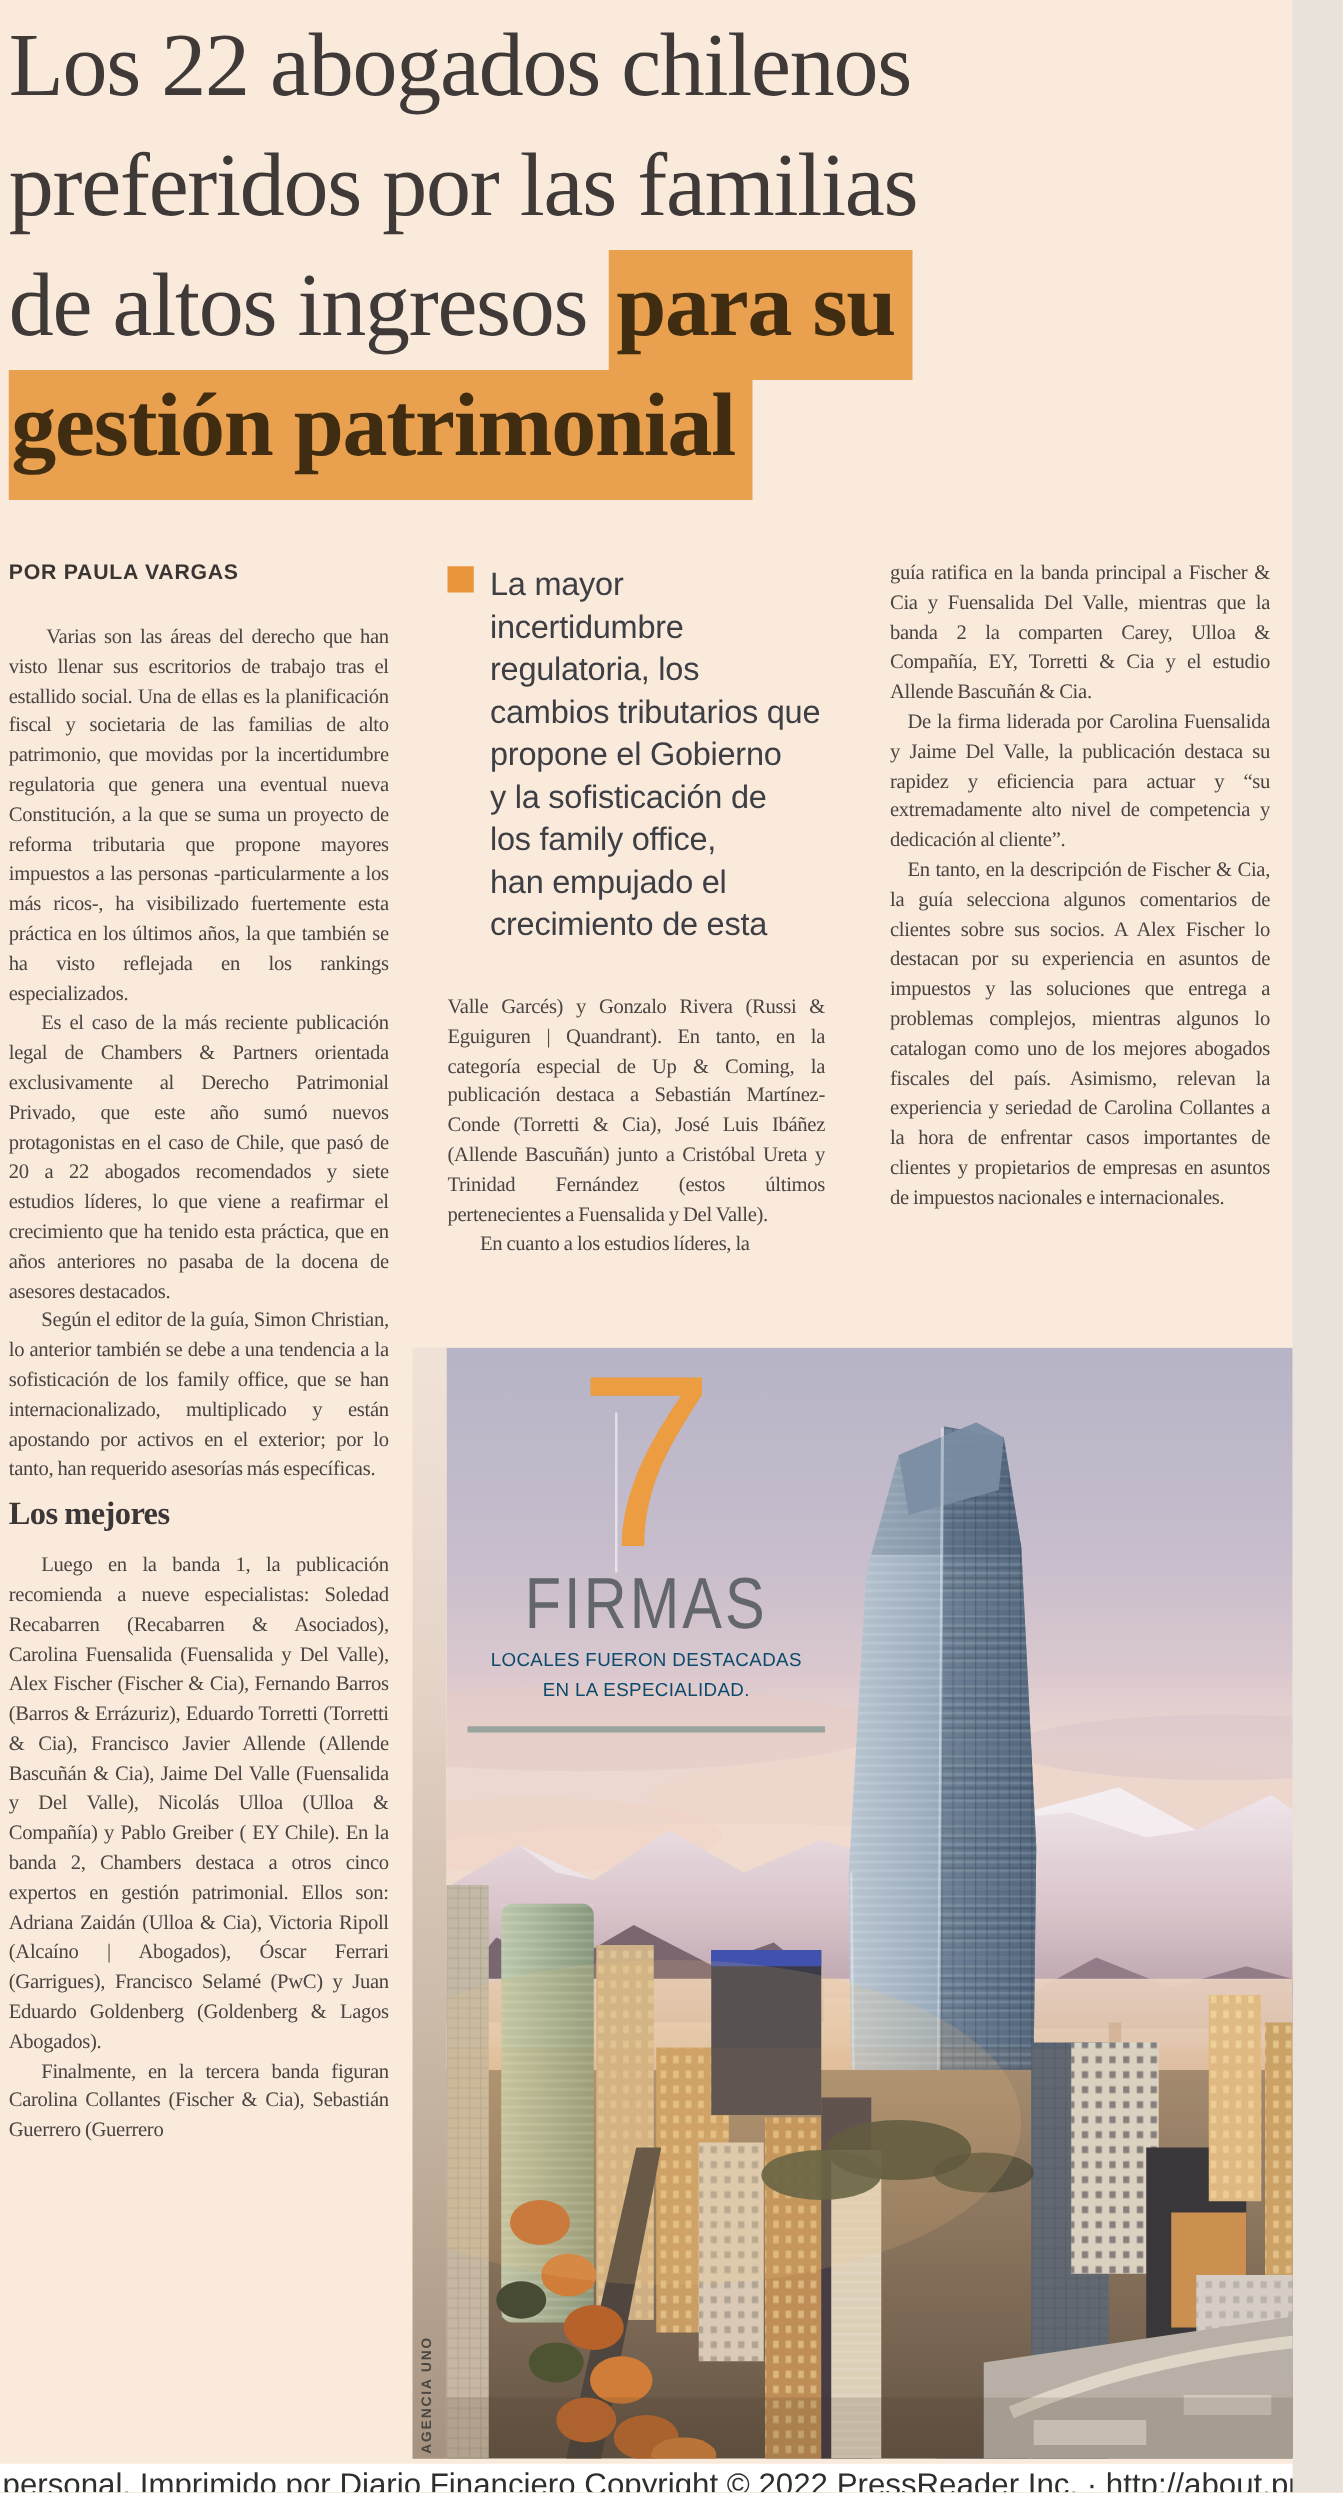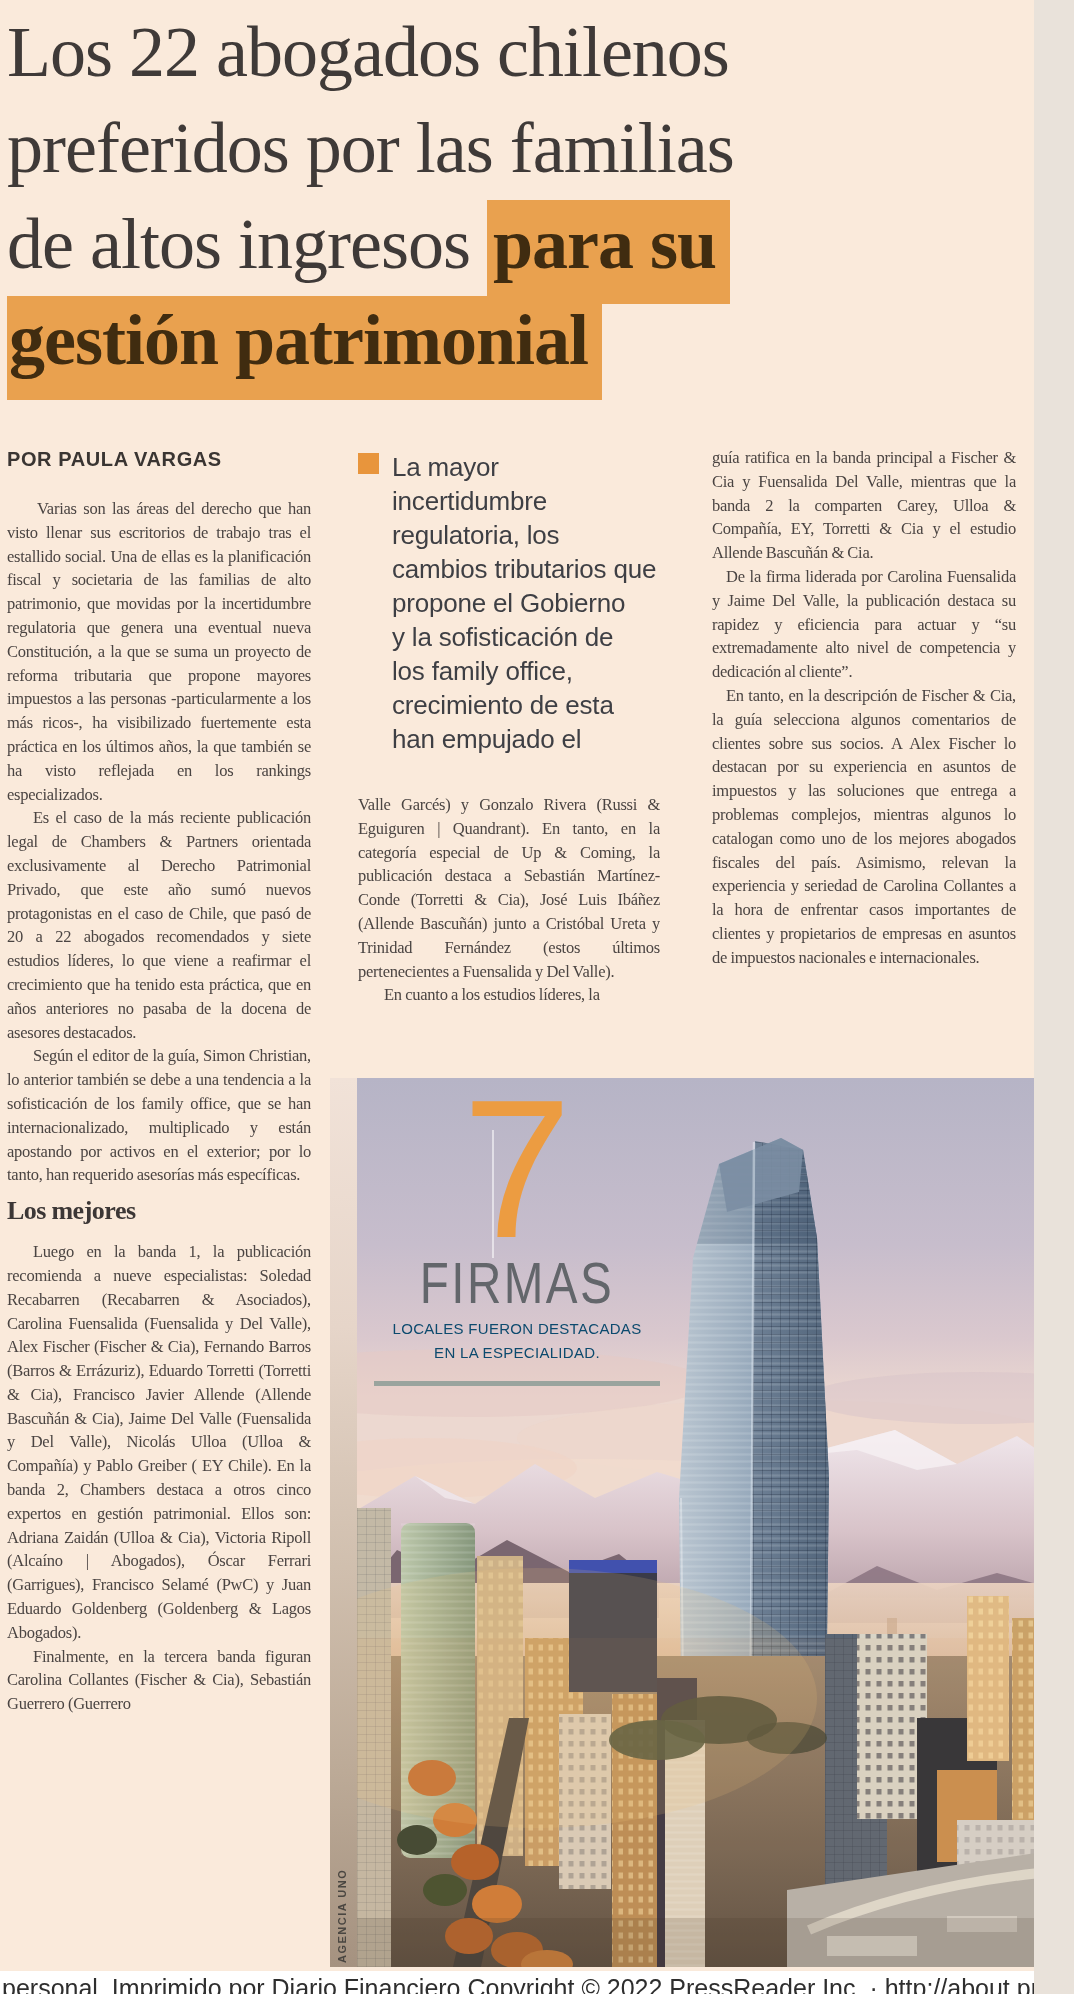--- a/index.html
+++ b/index.html
@@ -17,21 +17,21 @@
   }
   .hl-mark {
     background:#e9a14f; color:#402c10; font-weight:bold;
     padding:4px 14px 20px 6px;
   }
   .hl-mark.lead { padding-left:2px; }
   
   .byline {
     position:absolute; left:7px; top:448px;
     font-family:"Liberation Sans", sans-serif; font-weight:bold;
-    font-size:20px; color:#3a3532; letter-spacing:.6px;
+    font-size:17px; color:#3a3532; letter-spacing:.6px;
   }
   
   .col {
     position:absolute; text-align:justify;
     font-family:"Liberation Serif", serif;
     font-size:16.5px; line-height:23.8px; color:#4a4442;
     letter-spacing:-0.25px; word-spacing:-0.5px;
   }
   .col p { margin:0; text-indent:26px; }
   .col p.noindent { text-indent:30px; }
@@ -127,22 +127,22 @@
   <div class="quote">
     <div class="quote-bullet"></div>
     <div class="quote-text">
       <div>La mayor</div>
       <div>incertidumbre</div>
       <div>regulatoria, los</div>
       <div>cambios tributarios que</div>
       <div>propone el Gobierno</div>
       <div>y la sofisticación de</div>
       <div>los family office,</div>
+      <div>han empujado el</div>
       <div>crecimiento de esta</div>
-      <div>han empujado el</div>
     </div>
   </div>
 
   <div class="col" id="col2-body">
     <p class="noindent" style="text-indent:0">Valle Garcés) y Gonzalo Rivera (Russi &amp; Eguiguren | Quandrant). En tanto, en la categoría especial de Up &amp; Coming, la publicación destaca a Sebastián Martínez-Conde (Torretti &amp; Cia), José Luis Ibáñez (Allende Bascuñán) junto a Cristóbal Ureta y Trinidad Fernández (estos últimos pertenecientes a Fuensalida y Del Valle).</p>
     <p>En cuanto a los estudios líderes, la</p>
   </div>
 
   <div class="col" id="col3">
     <p style="text-indent:0">guía ratifica en la banda principal a Fischer &amp; Cia y Fuensalida Del Valle, mientras que la banda 2 la comparten Carey, Ulloa &amp; Compañía, EY, Torretti &amp; Cia y el estudio Allende Bascuñán &amp; Cia.</p>

